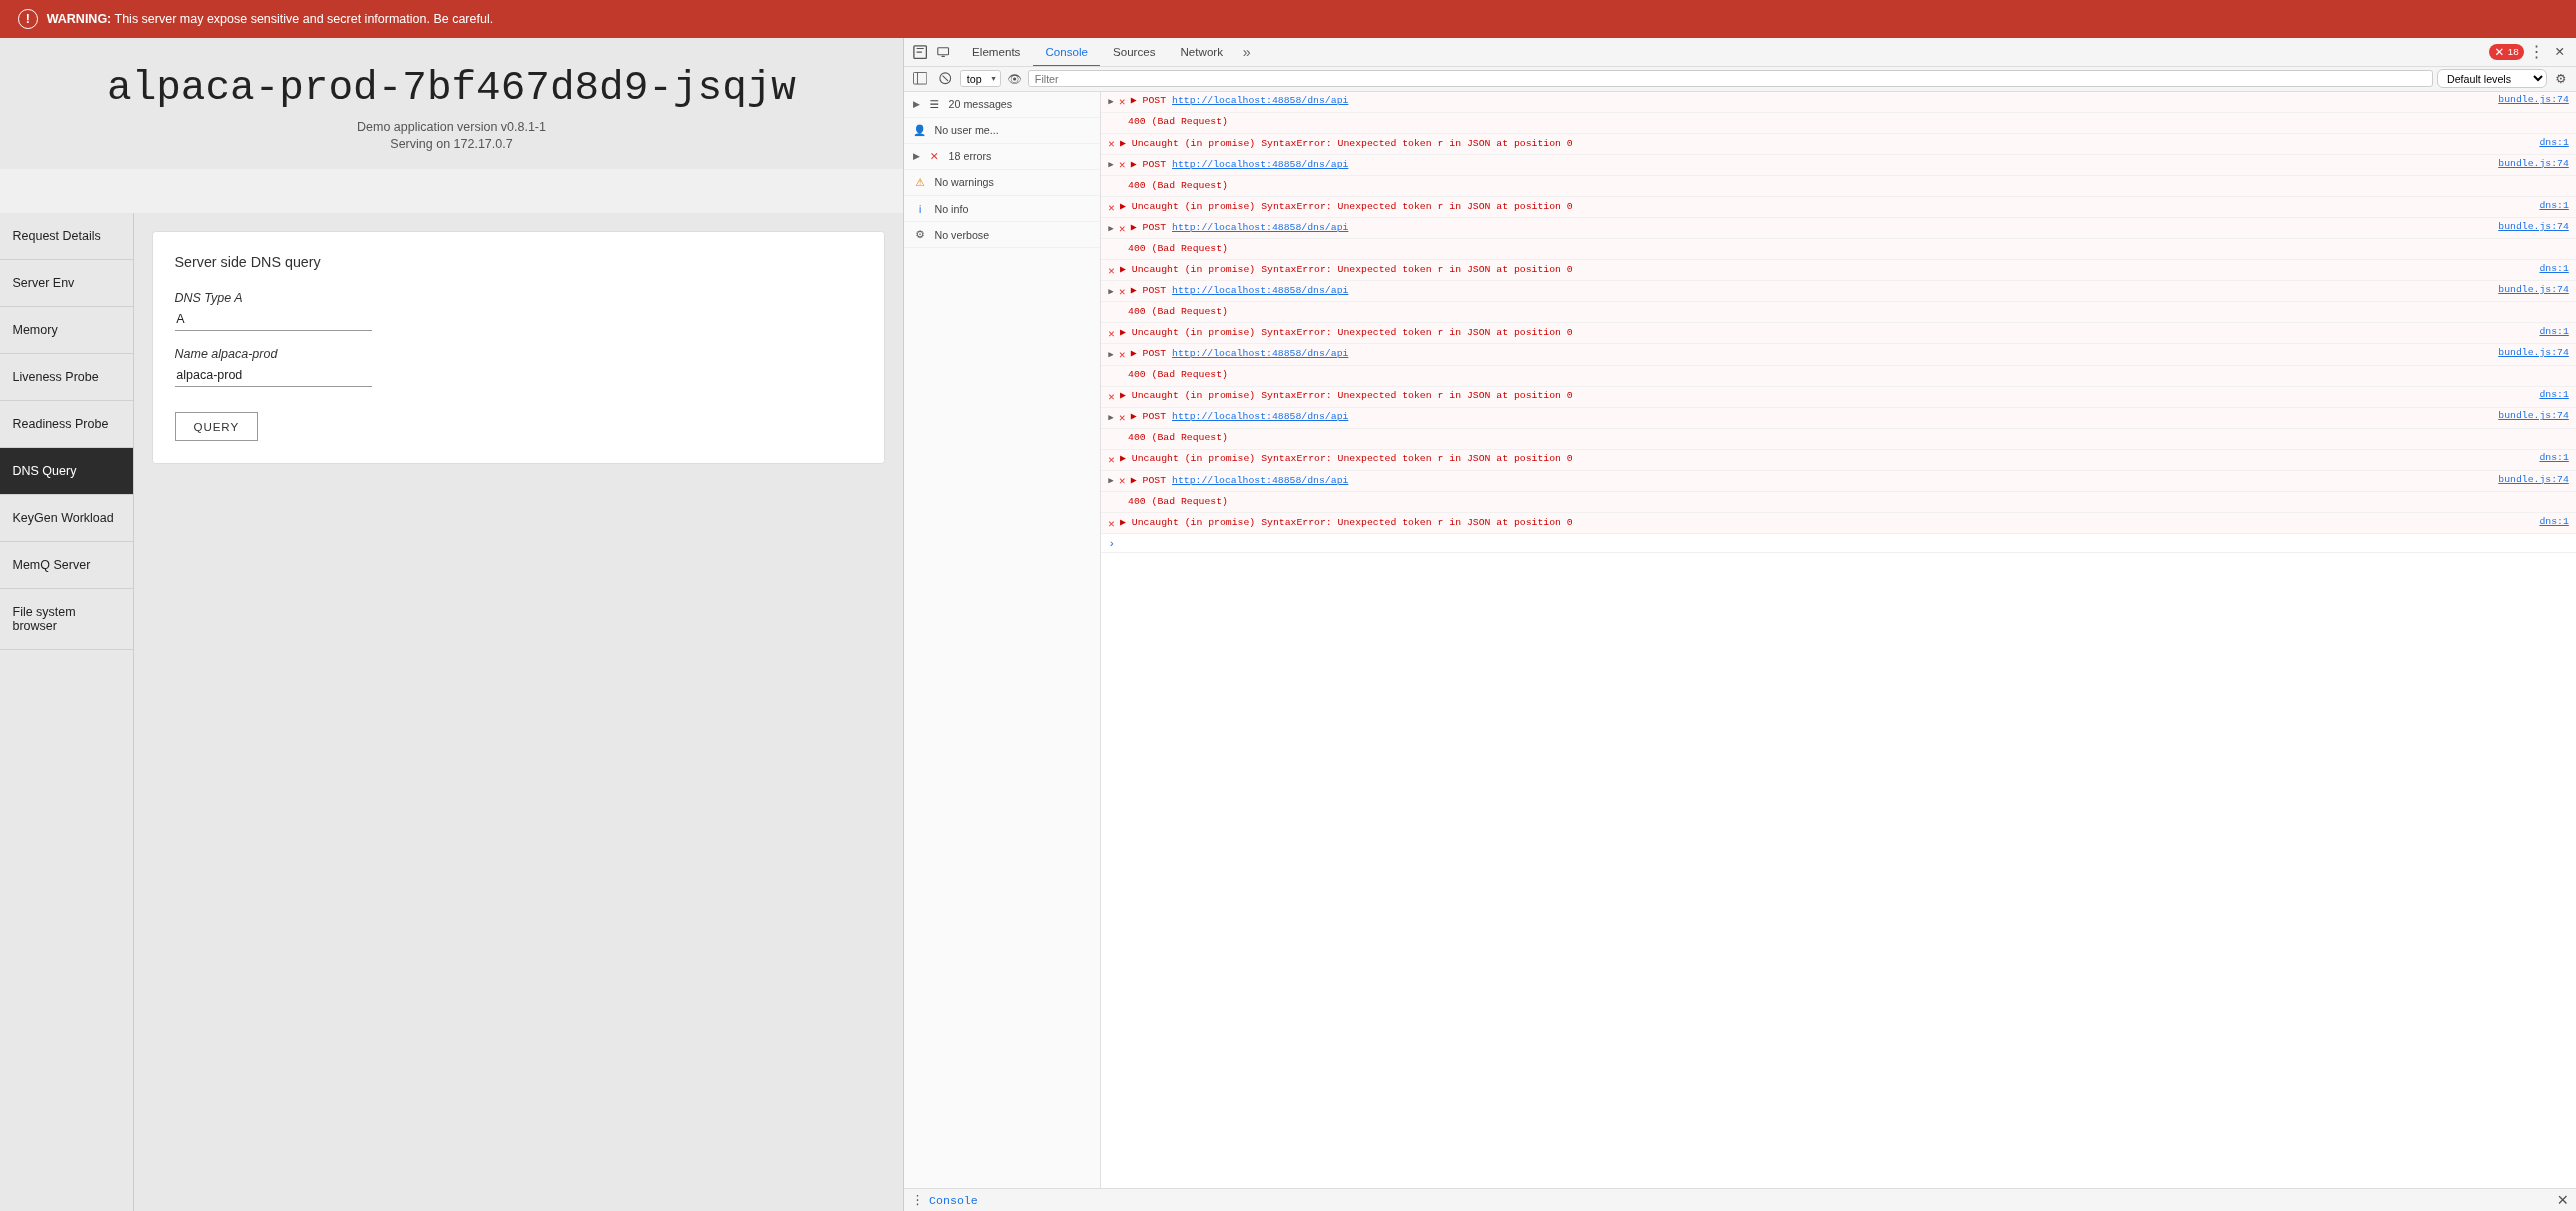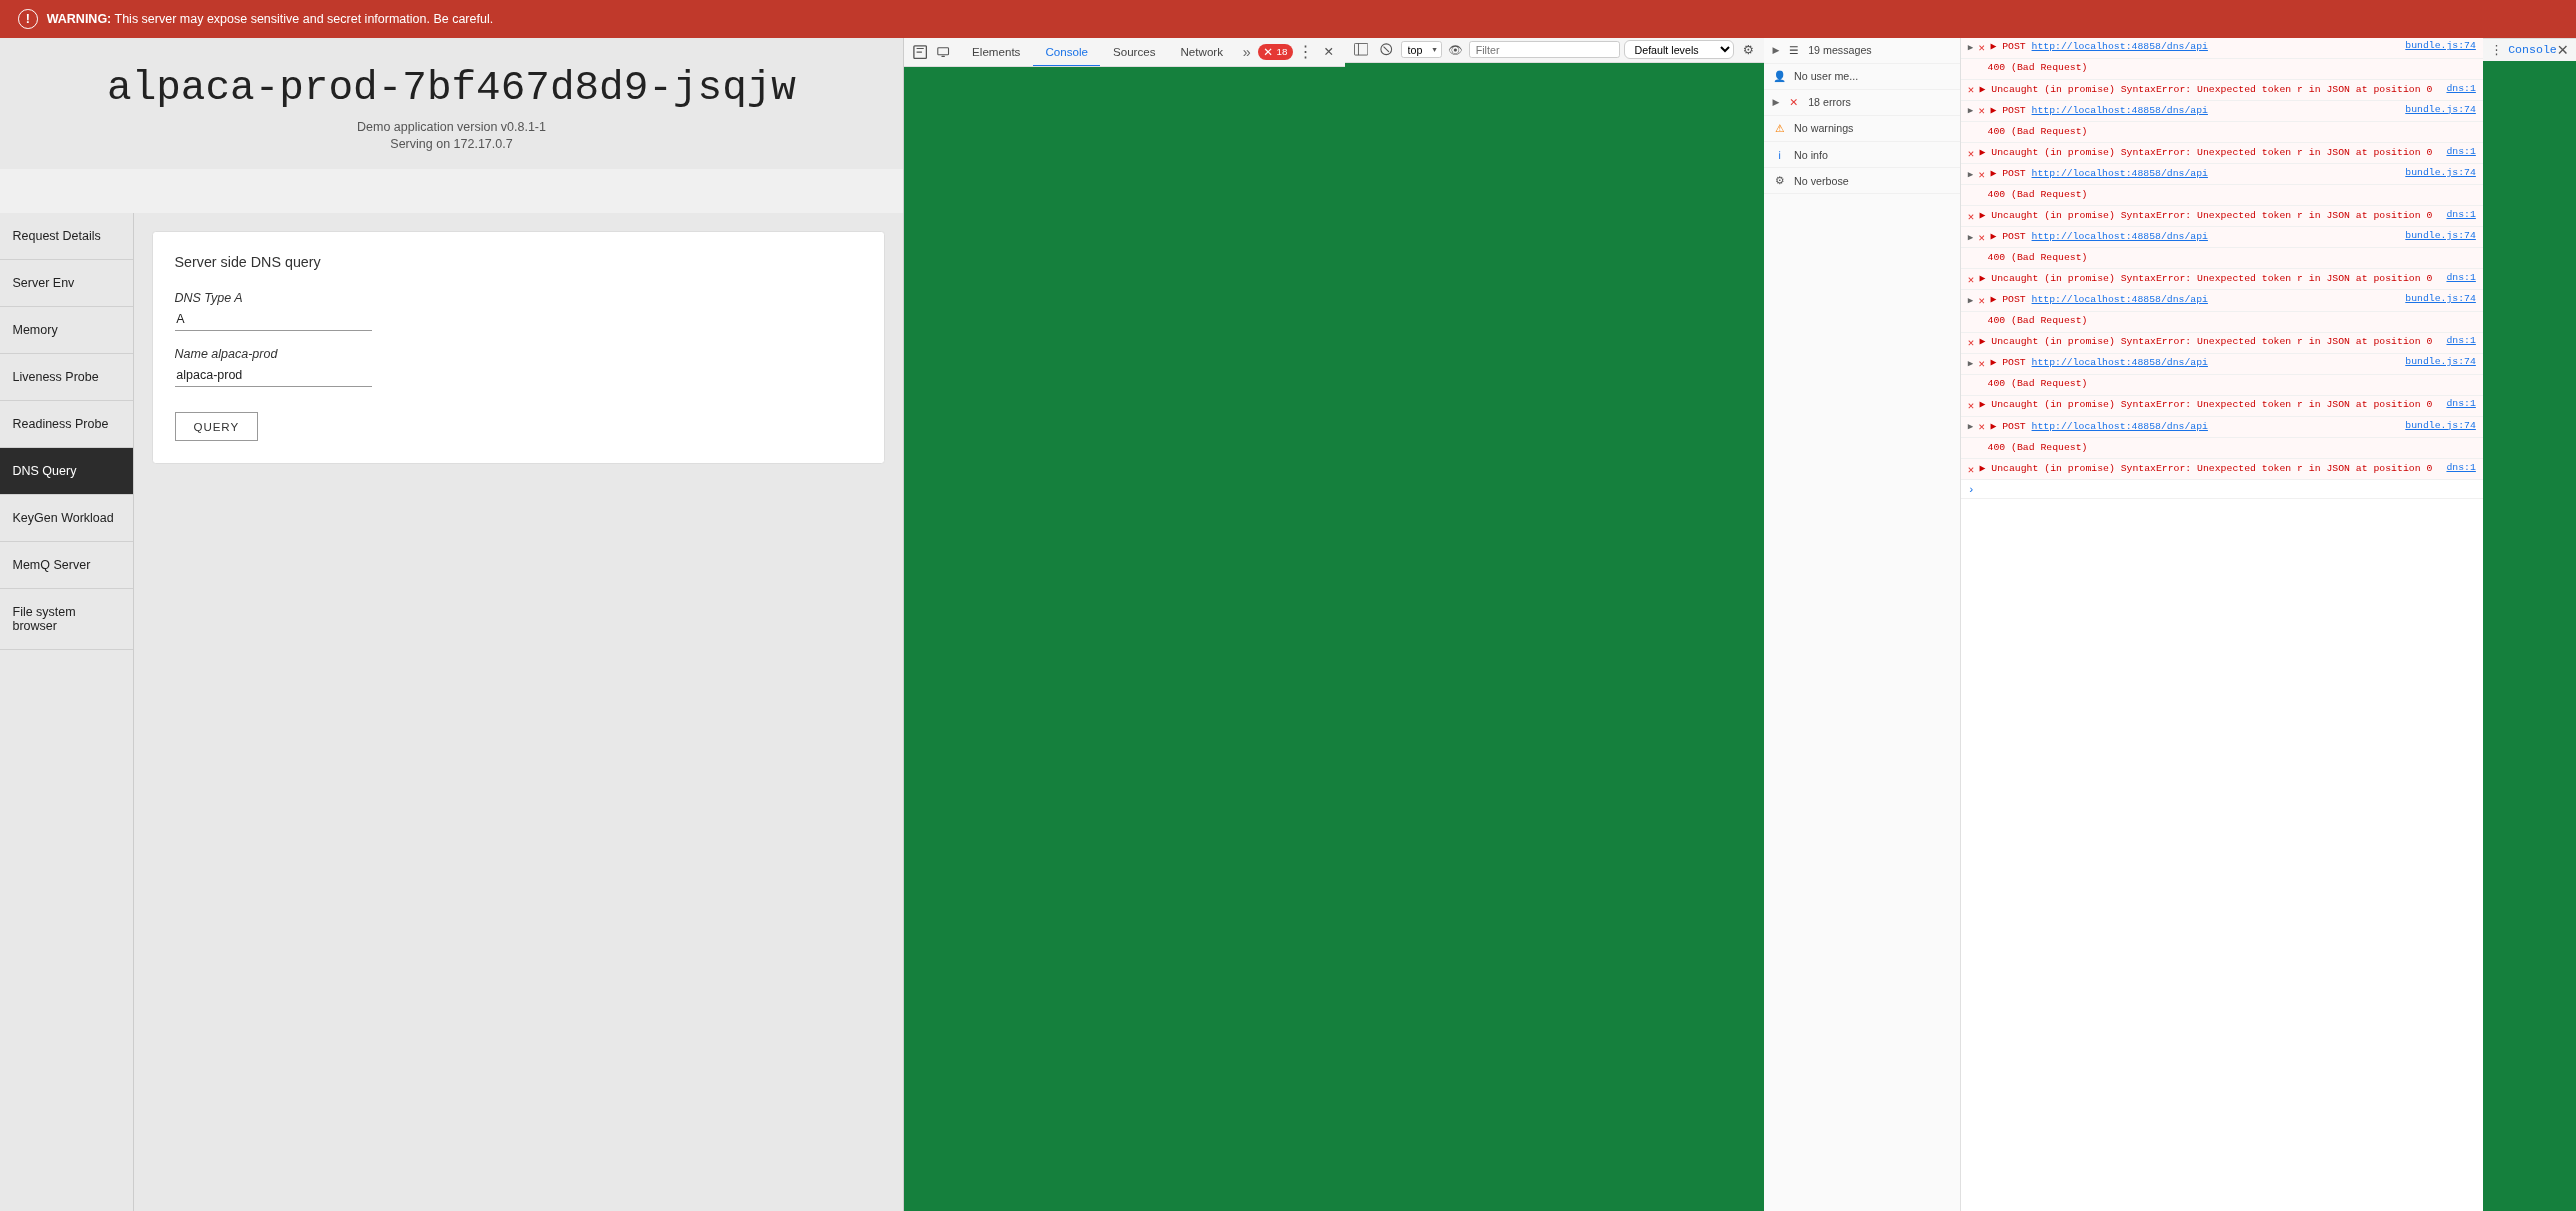--- a/index.html
+++ b/index.html
@@ -129,23 +129,23 @@
       border: 0.9px solid #999;
       font-size: 11.6px;
       cursor: pointer;
       letter-spacing: 0.9px;
       color: #333;
     }
 
     
     .devtools-panel {
       flex: 1;
-      background: #15803d;
-      display: flex;
-      flex-direction: row;
+      background: #1d4ed8;
+      display: flex;
+      flex-direction: column;
       border-left: 0.9px solid #ccc;
       min-width: 492px;
     }
 
     
     .devtools-topbar {
       display: flex;
       align-items: center;
       border-bottom: 0.9px solid #ddd;
       background: #f5f5f5;
@@ -523,21 +523,21 @@
       </select>
       <div class="gear-btn">⚙</div>
     </div>
 
     <div class="console-messages-area">
 
       <div class="console-sidebar">
         <div class="console-filter-item">
           <span class="filter-expand">▶</span>
           <span class="filter-icon">☰</span>
-          <span>19 messages</span>
+          <span>20 messages</span>
         </div>
         <div class="console-filter-item">
           <span class="filter-icon" style="color:#666;">👤</span>
           <span>No user me...</span>
         </div>
         <div class="console-filter-item">
           <span class="filter-expand">▶</span>
           <span class="filter-icon filter-error">✕</span>
           <span>18 errors</span>
         </div>

